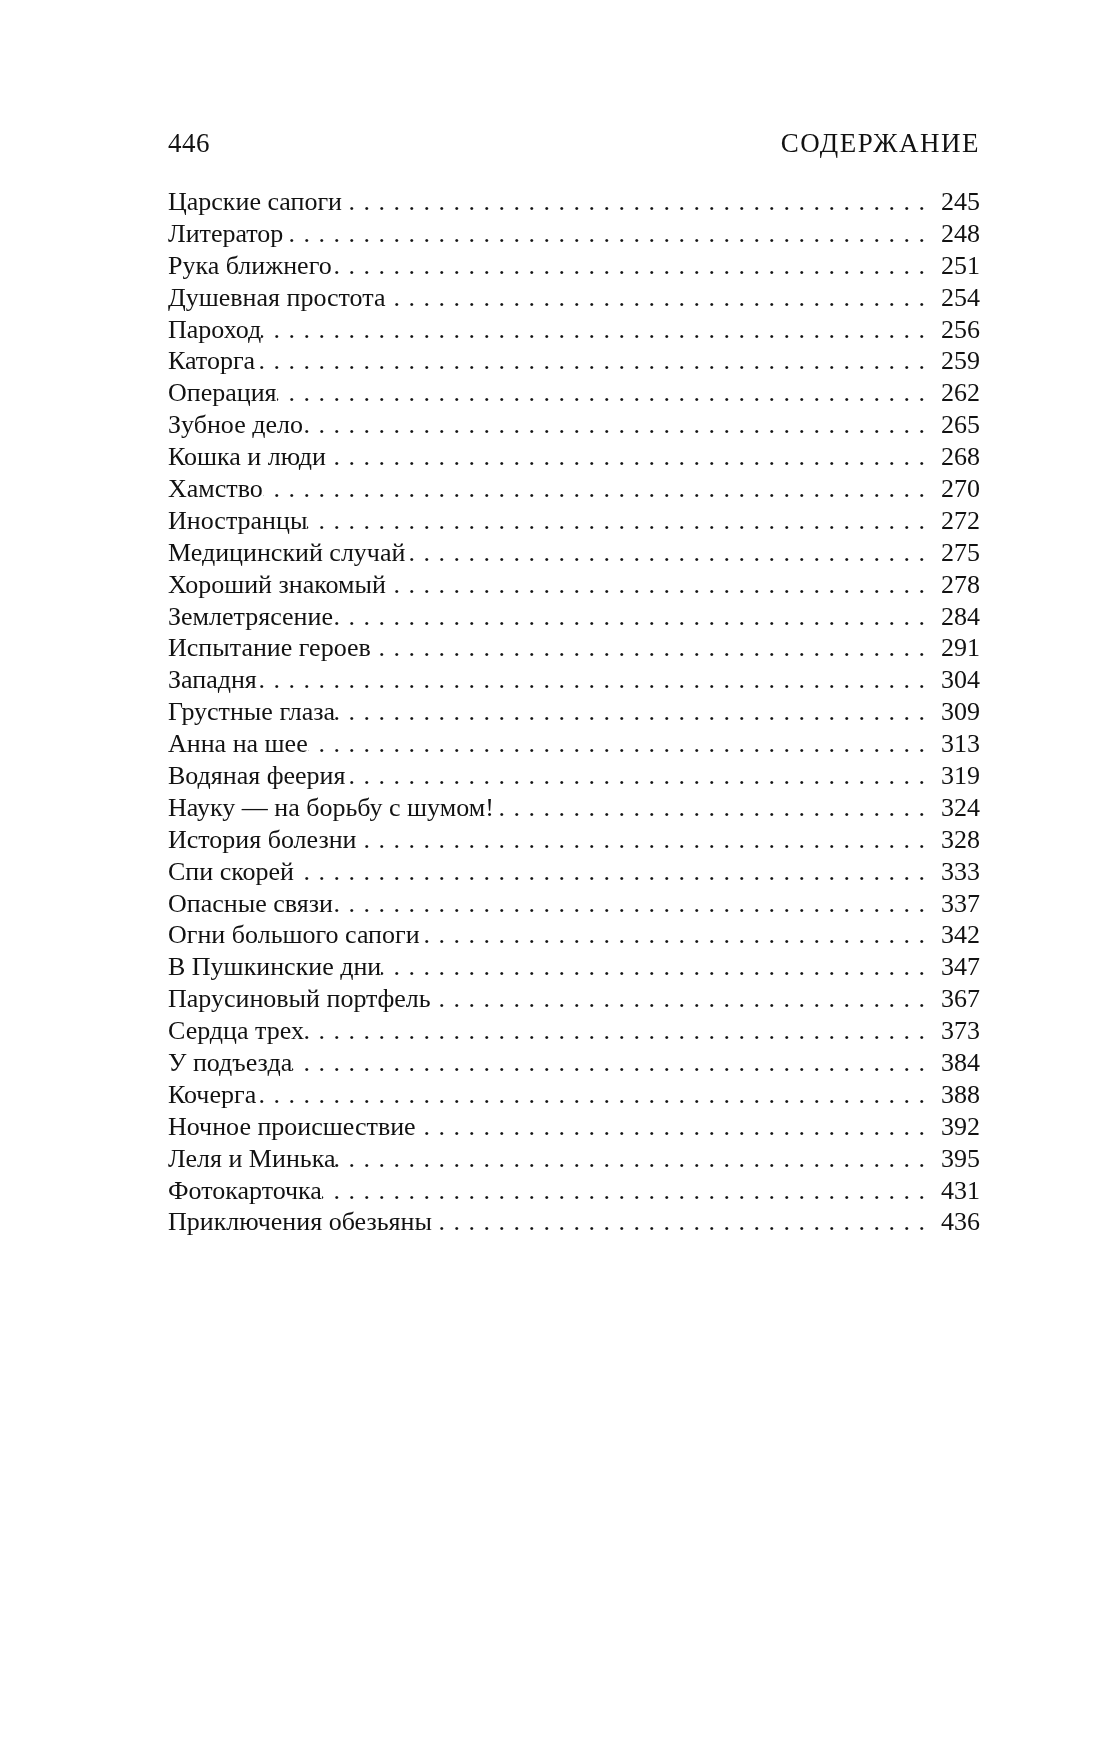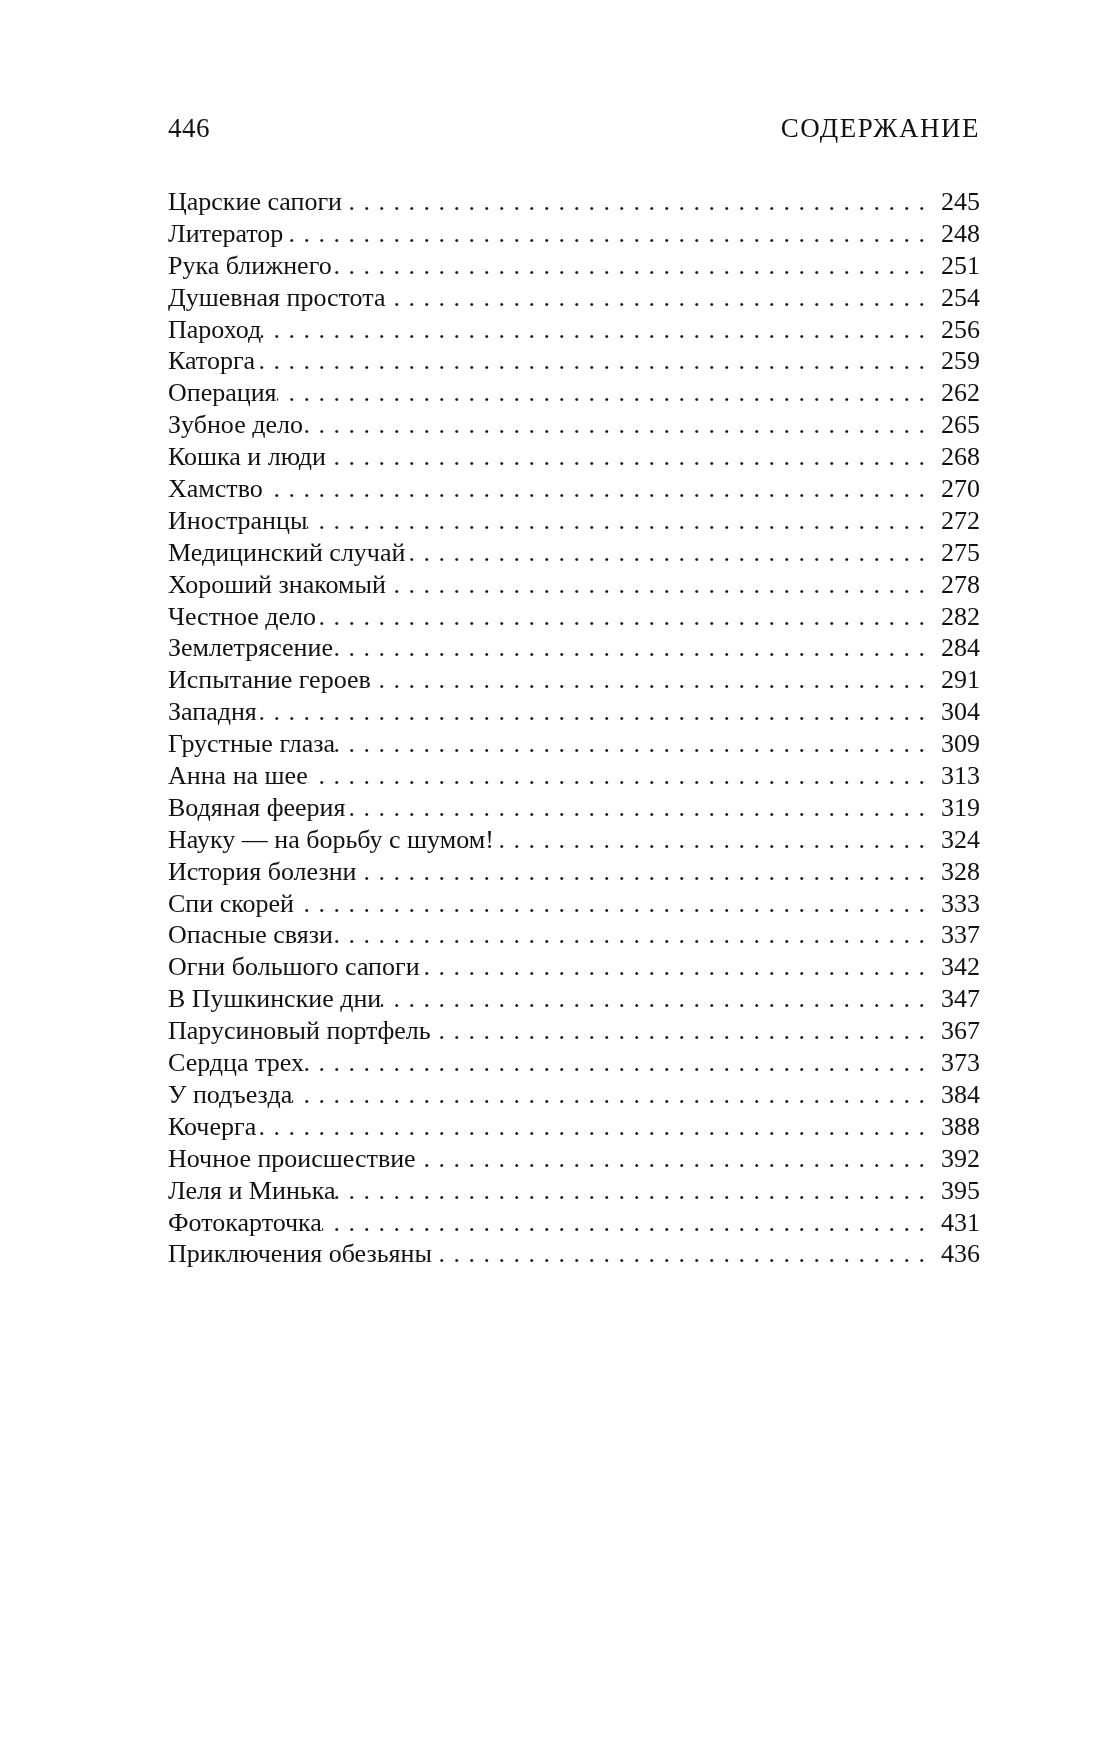--- a/index.html
+++ b/index.html
@@ -25,30 +25,31 @@
     justify-content: space-between;
     align-items: baseline;
     font-size: 27px;
     line-height: 32px;
   }
   .folio {
     letter-spacing: 0.5px;
   }
   .head-title {
     letter-spacing: 1.5px;
+    margin-top: 15px;
   }
   .toc {
     position: absolute;
     top: 186px;
     left: 168px;
     width: 812px;
   }
   .toc-row {
     display: flex;
-    align-items: flex-start;
+    align-items: flex-end;
     height: 31.9px;
     font-size: 26px;
     line-height: 31.9px;
   }
   .toc-title {
     white-space: nowrap;
     flex: 0 0 auto;
   }
   .toc-dots {
     flex: 1 1 auto;
@@ -151,25 +152,20 @@
     <span class="toc-dots"></span>
     <span class="toc-page">275</span>
   </div>
 
   <div class="toc-row">
     <span class="toc-title">Хороший знакомый</span>
     <span class="toc-dots"></span>
     <span class="toc-page">278</span>
   </div>
 
-  <div class="toc-row">
-    <span class="toc-title">Честное дело</span>
-    <span class="toc-dots"></span>
-    <span class="toc-page">282</span>
-  </div>
 
   <div class="toc-row">
     <span class="toc-title">Землетрясение</span>
     <span class="toc-dots"></span>
     <span class="toc-page">284</span>
   </div>
 
 
   <div class="toc-row">
     <span class="toc-title">Испытание героев</span>

